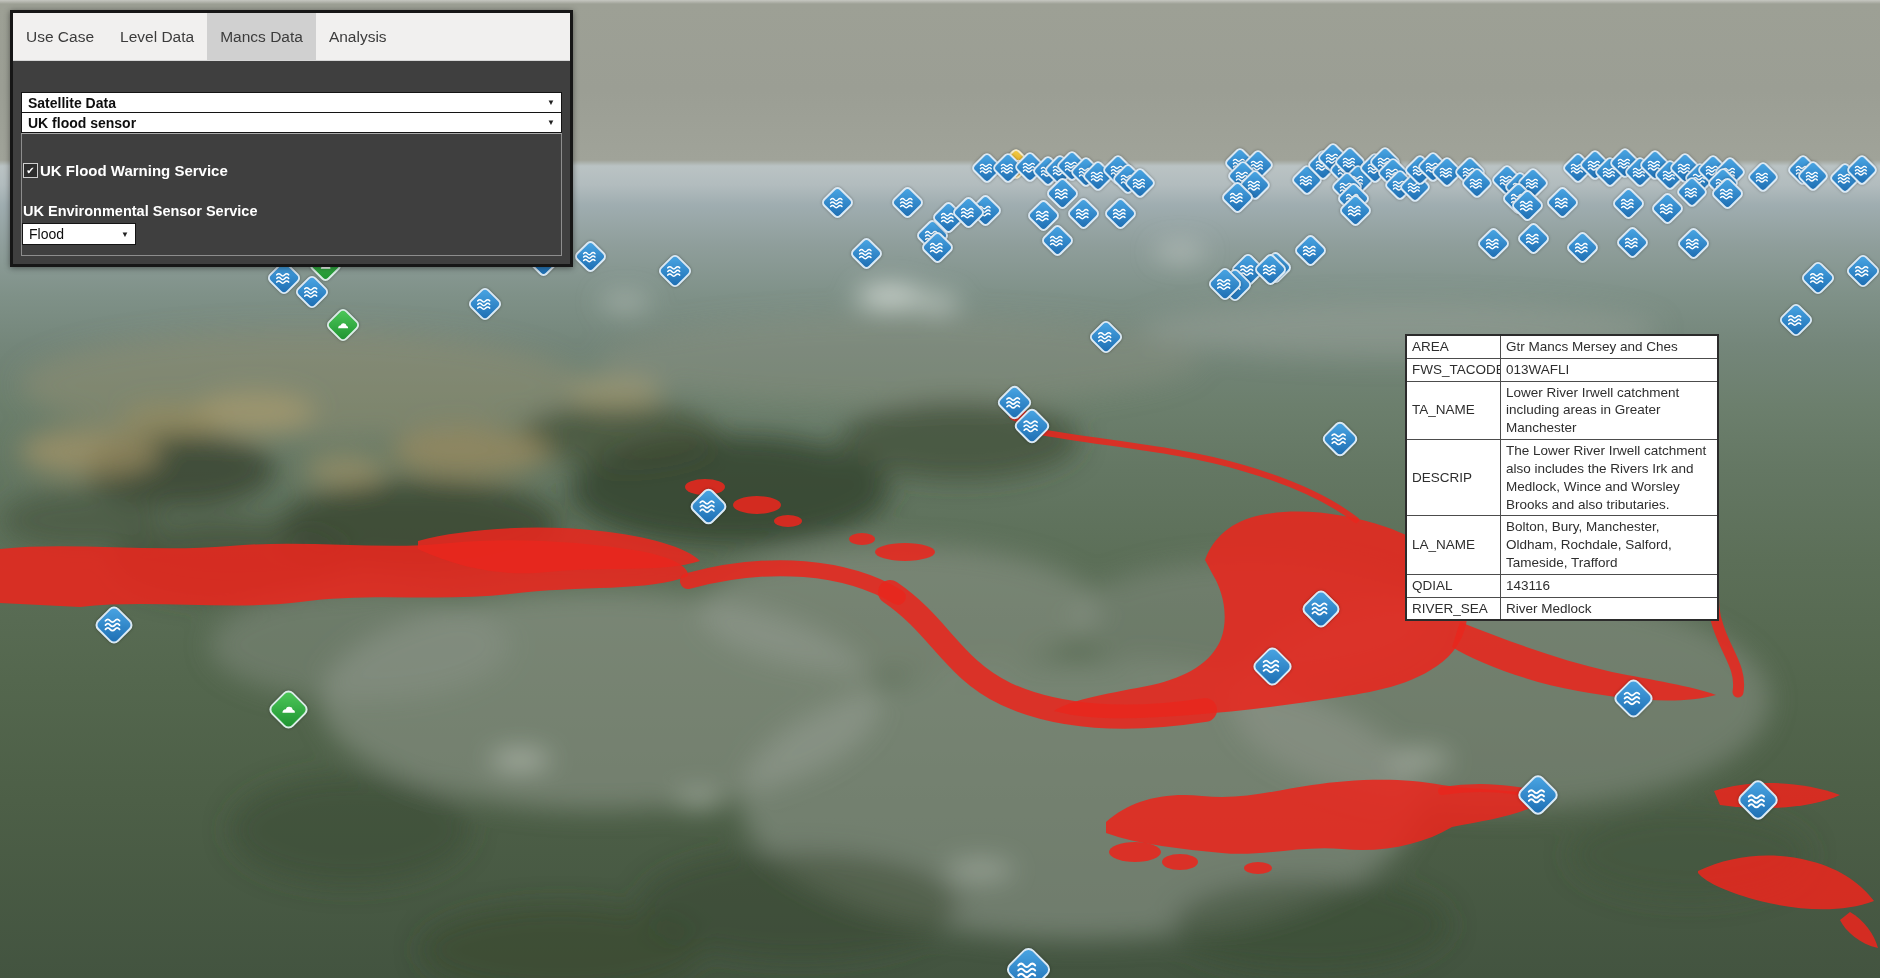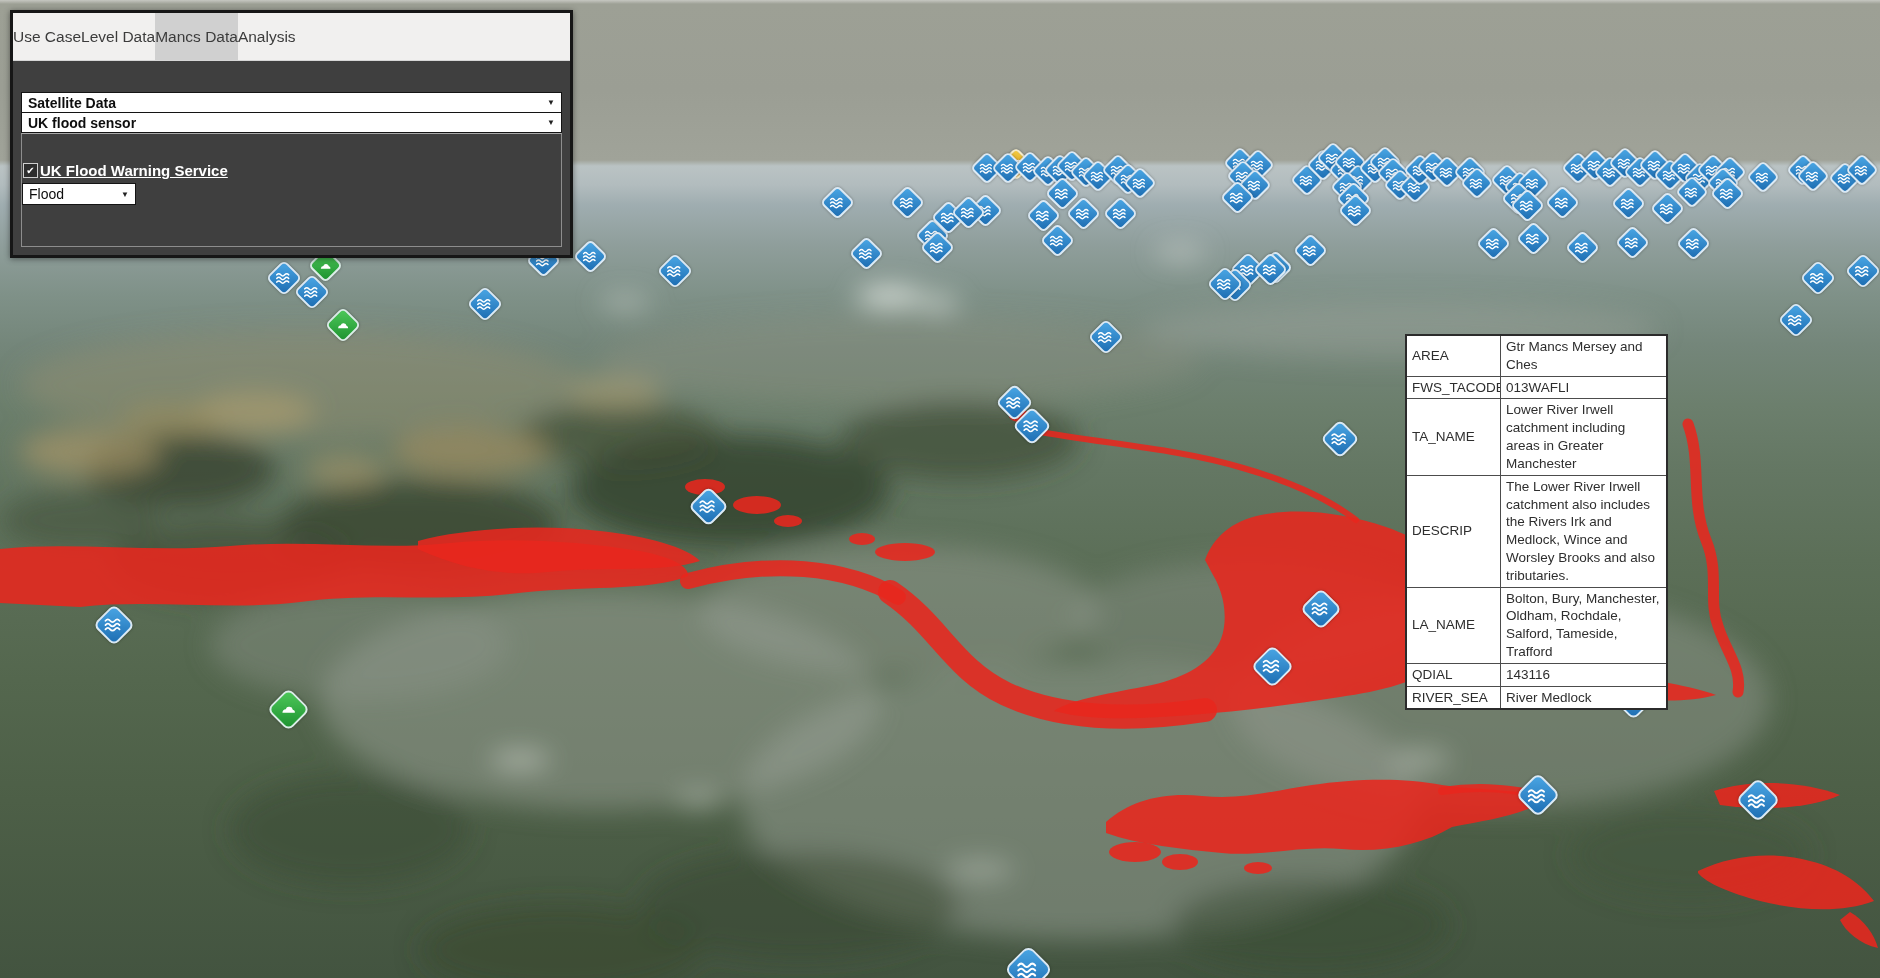--- a/index.html
+++ b/index.html
@@ -24,47 +24,47 @@
   .marker.env{background:linear-gradient(135deg,#4ec95a,#1d9230);}
   .marker.selected{background:linear-gradient(135deg,#f2cb45,#d3920f);border-color:#f6ecc9;}
   .marker .glyph{transform:rotate(-45deg);width:82%;height:82%;display:block;}
   .marker svg{width:100%;height:100%;display:block;}
 
   
   #panel{position:absolute;left:10px;top:10px;width:557px;background:#3f3f3f;
     border:3px solid #161616;box-shadow:0 1px 6px rgba(0,0,0,.45);}
   #tabbar{display:flex;align-items:stretch;height:47px;background:#f1f0ef;
     border-bottom:1px solid #d6d6d6;}
-  .tab{display:flex;align-items:center;padding:0 0;font-size:15.5px;color:#3c3c3c;
+  .tab{display:flex;align-items:center;padding:0 13px;font-size:15.5px;color:#3c3c3c;
     cursor:pointer;white-space:nowrap;}
   .tab.active{background:#d0d0d0;}
   #logo{margin-left:auto;background:#fdfdfd;display:flex;align-items:center;
     padding:0 10px 0 6px;gap:4px;}
   #logo-text{display:flex;flex-direction:column;line-height:1;}
   #brand{font-size:17px;font-weight:bold;color:#1f3c66;letter-spacing:.5px;}
   #tagline{font-size:6px;color:#e07a1e;margin-top:2px;letter-spacing:.3px;}
 
   #panel-body{padding:31px 8px 8px 8px;}
   .sel{background:#fff;border:1px solid #141414;height:19px;display:flex;
     align-items:center;justify-content:space-between;padding:0 6px;cursor:pointer;}
   .sel .val{font-weight:bold;font-size:14px;color:#0d0d0d;}
   .sel .arr{font-size:8px;color:#222;}
   #inner-box{border:1px solid #8d8d8d;border-top:1px solid #a9a9a9;background:#3f3f3f;
     margin-top:0;padding:28px 0 10px 0;min-height:74px;}
   #fw-row{display:flex;align-items:center;padding-left:1px;}
   .cb{width:13px;height:13px;background:#2e2e2e;border:1px solid #cfcfcf;
     display:flex;align-items:center;justify-content:center;cursor:pointer;flex:none;}
   .cb span{color:#fff;font-size:10px;line-height:1;}
-  #fw-label{color:#fff;font-weight:bold;font-size:15px;margin-left:2px;text-decoration:underline;}
+  #fw-label{color:#fff;font-weight:bold;font-size:15px;margin-left:2px;}
   #env-label{color:#fff;font-weight:bold;font-size:14.5px;margin-top:24px;padding-left:1px;}
   #level-sel{width:100px;margin-top:4px;height:20px;}
   #level-sel .val{font-weight:normal;font-size:14px;}
 
   
-  #info-table{position:absolute;left:1405px;top:334px;width:263px;background:#fff;
+  #info-table{position:absolute;left:1405px;top:334px;width:314px;background:#fff;
     border-collapse:collapse;border:2px solid #2b2b2b;table-layout:fixed;
     font-size:13.5px;color:#2e2e2e;}
   #info-table th,#info-table td{border:1px solid #4c4c4c;padding:2px 5px;
     font-weight:normal;text-align:left;vertical-align:middle;line-height:1.32;}
   #info-table th{width:86px;overflow:hidden;white-space:nowrap;padding-right:2px;}
 </style>
 </head>
 <body>
 
 <div id="map">
@@ -1371,20 +1371,21 @@
       <span class="arr">▼</span>
     </div>
 
     <div id="inner-box">
       <div id="fw-row">
         <span class="cb">
           <span>✔</span>
         </span>
         <span id="fw-label">UK Flood Warning Service</span>
       </div>
+      <div id="env-label">UK Environmental Sensor Service</div>
       <div class="sel" id="level-sel">
         <span class="val">Flood</span>
         <span class="arr">▼</span>
       </div>
     </div>
   </div>
 </div>
 
 <table id="info-table">
   <tbody id="info-tbody">

